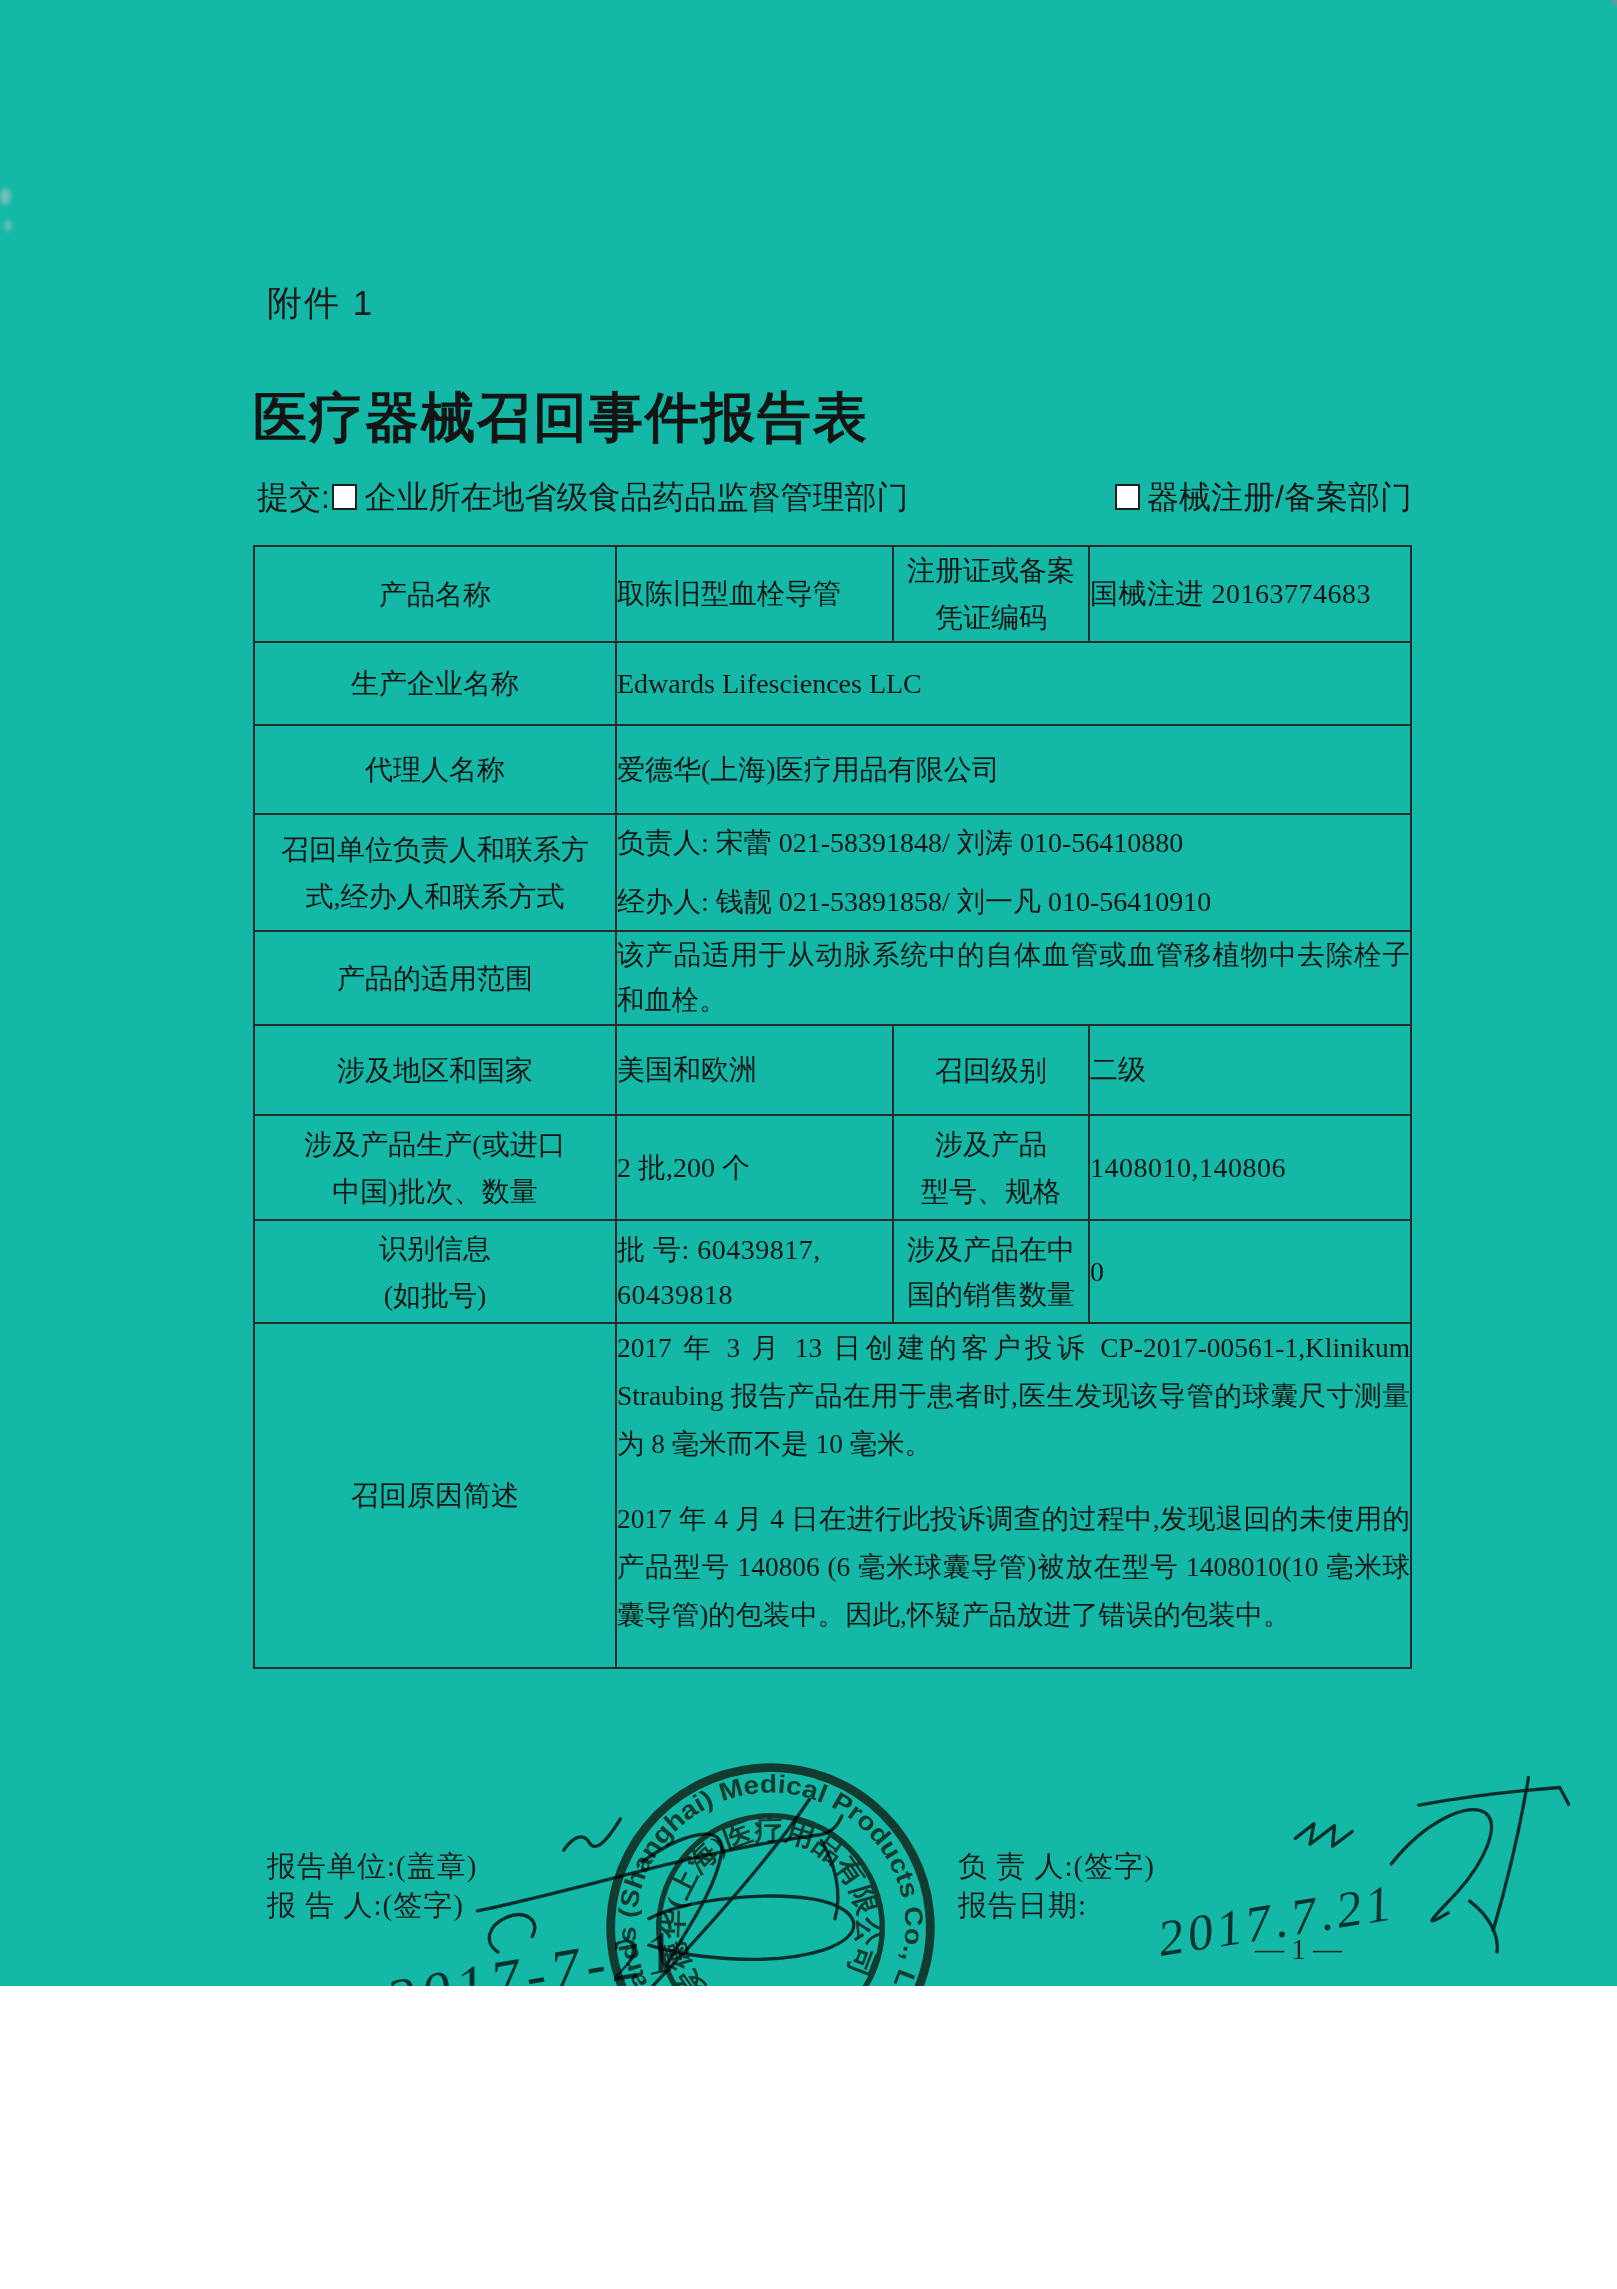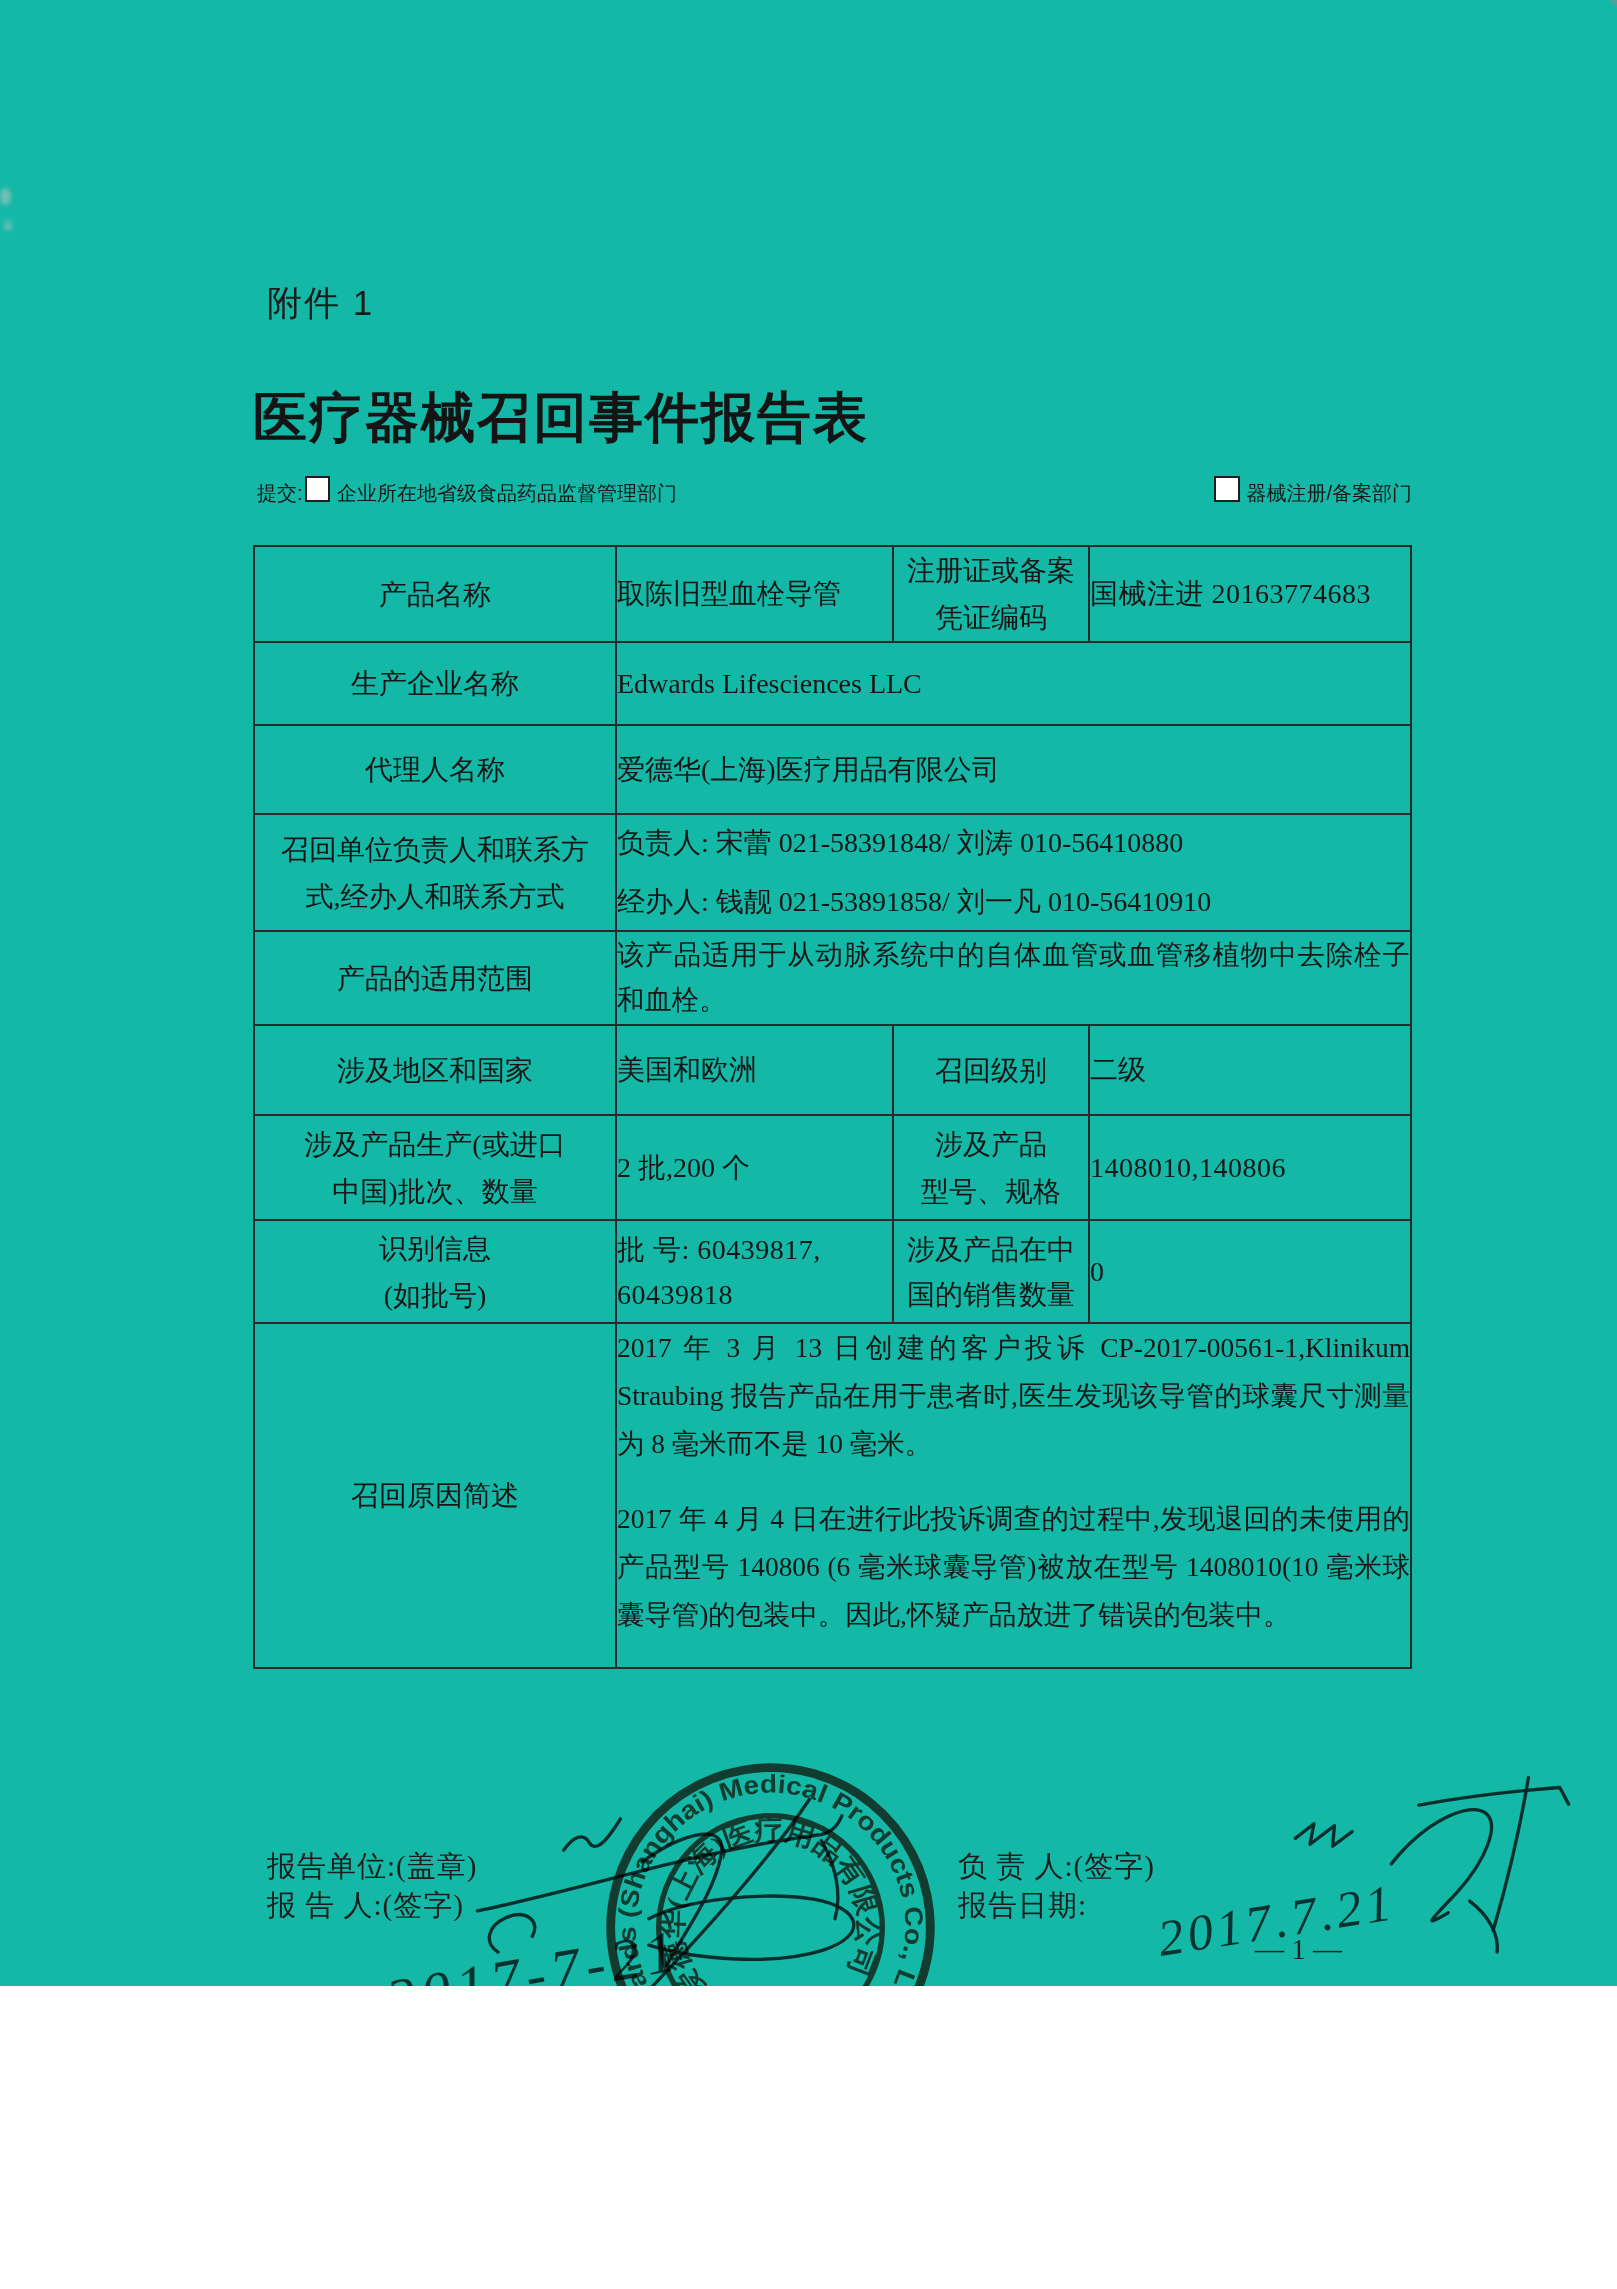--- a/index.html
+++ b/index.html
@@ -19,21 +19,21 @@
   }
   .doc-title{
     position:absolute;left:253px;top:382px;width:1157px;
     font-family:Liberation Sans, sans-serif;
     font-weight:700;font-size:54px;letter-spacing:2px;color:#141414;
   }
   .submit-line{
     position:absolute;left:257px;top:476px;width:1155px;
     display:flex;justify-content:space-between;align-items:center;
     font-family:"Liberation Sans","DejaVu Sans",sans-serif;
-    font-size:20px;color:#171717;
+    font-size:32px;color:#171717;
   }
   .chk{
     display:inline-block;width:21.6px;height:21.6px;
     border:2.5px solid #1f1f1f;background:#fff;
     vertical-align:-2px;margin:0 6.9px 0 2px;
   }
   
   table.form{
     position:absolute;left:253px;top:545px;
     width:1158px;border-collapse:collapse;table-layout:fixed;

